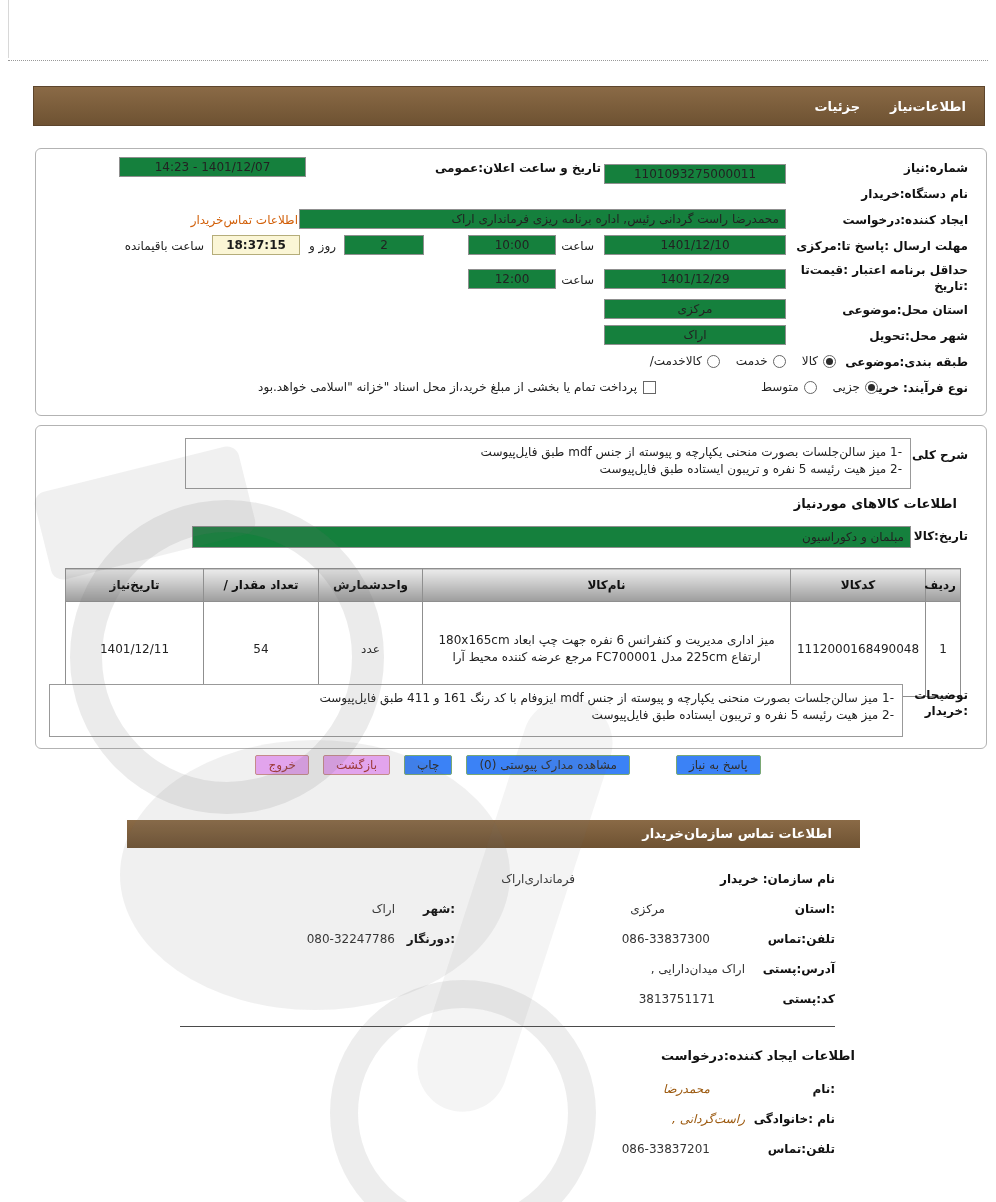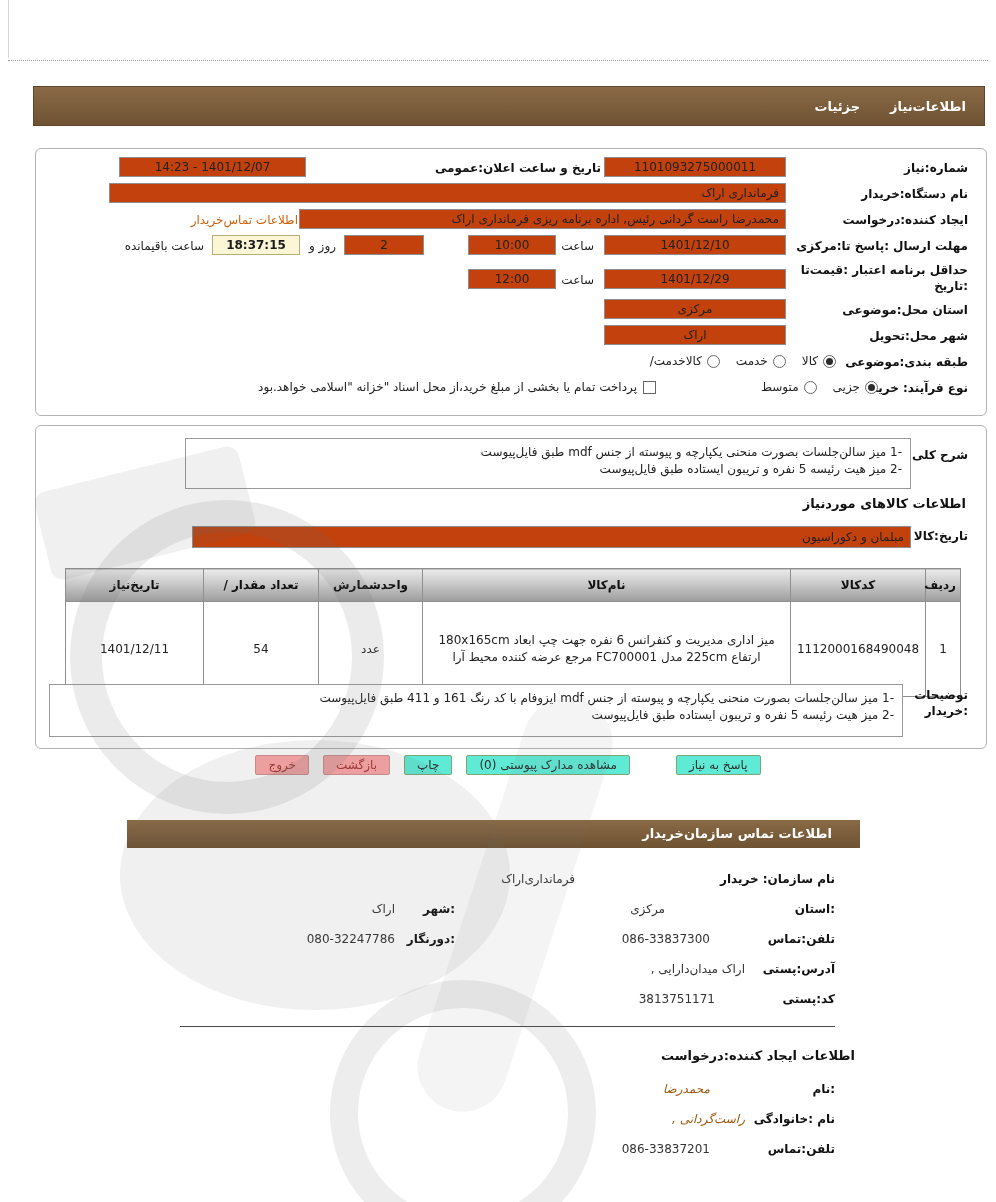--- a/index.html
+++ b/index.html
@@ -5,21 +5,21 @@
   html,body{margin:0;padding:0;}
   body{
     width:996px;height:1202px;position:relative;overflow:hidden;
     background:#ffffff;color:#1b1b1b;direction:rtl;
     font-family:"DejaVu Sans",sans-serif;font-size:12px;
   }
   .abs{position:absolute;}
   .lbl{font-weight:bold;white-space:nowrap;font-size:12px;color:#111;}
   .plain{white-space:nowrap;font-size:12px;color:#222;}
   .inp{
-    border:1px solid #8f8f8f;background:#c2410c;height:18px;line-height:18px;
+    border:1px solid #8f8f8f;background:#15803d;height:18px;line-height:18px;
     font-size:12px;color:#222;text-align:center;white-space:nowrap;overflow:hidden;
   }
   .inp.right{text-align:right;padding:0 6px 0 4px;}
   .link{color:#d2600a;font-size:12px;white-space:nowrap;cursor:pointer;}
   .yellowbox{
     border:1px solid #b5ad7a;background:#fbf6d6;height:18px;line-height:18px;
     font-weight:bold;text-align:center;font-size:12px;
   }
   
   .dotted{border-top:1px dotted #999;}
@@ -50,22 +50,22 @@
   table.items th{
     background:linear-gradient(180deg,#ebebeb 0%,#bdbdbd 60%,#9d9d9d 100%);
     font-weight:bold;height:26px;color:#111;
   }
   table.items td{text-align:center;vertical-align:middle;color:#222;line-height:17px;height:88px;}
   
   .btnrow{display:flex;justify-content:center;align-items:center;gap:14px;}
   .btn{display:inline-block;height:20px;line-height:18px;padding:0 12px;border:1px solid;
     font-size:12px;white-space:nowrap;cursor:pointer;border-radius:2px;
     font-family:"DejaVu Sans",sans-serif;}
-  .btn.green{background:#5eead4;border-color:#7aa874;color:#2f2f2f;}
-  .btn.pink{background:#fca5a5;border-color:#cf8f8f;color:#a33535;}
+  .btn.green{background:#3b82f6;border-color:#7aa874;color:#2f2f2f;}
+  .btn.pink{background:#f0abfc;border-color:#cf8f8f;color:#a33535;}
   
   .brownbar{
     background:linear-gradient(180deg,#8a6a46,#6e5232);color:#fff;font-weight:bold;
     line-height:28px;padding-right:28px;font-size:13px;white-space:nowrap;
   }
   .val{font-size:12px;color:#333;white-space:nowrap;}
   .val.brown{color:#9c5a10;font-style:italic;}
   .divider{border-top:1px solid #4a4a4a;}
   
   .watermark{pointer-events:none;z-index:30;}
@@ -87,26 +87,25 @@
   <div class="abs topbar" style="top:86px;left:33px;right:11px;height:38px;">
     <div class="tabs">
       <span class="tab">اطلاعات‌نیاز</span>
       <span class="tab">جزئیات</span>
     </div>
   </div>
 
   <div class="abs panel" style="top:148px;left:35px;width:950px;height:266px;">
 
     <span class="abs lbl" style="right:18px;top:12px;">شماره:نیاز</span>
-    <div class="abs inp" style="right:200px;top:8px;width:180px;">1101093275000011</div>
+    <div class="abs inp" style="right:200px;top:15px;width:180px;">1101093275000011</div>
     <span class="abs lbl" style="right:385px;top:12px;">تاریخ و ساعت اعلان:عمومی</span>
     <div class="abs inp" style="right:680px;top:8px;width:185px;">1401/12/07 - 14:23</div>
 
     <span class="abs lbl" style="right:18px;top:38px;">نام دستگاه:خریدار</span>
-    <div class="abs inp right" style="right:200px;top:34px;width:665px;">فرمانداری اراک</div>
 
     <span class="abs lbl" style="right:18px;top:64px;">ایجاد کننده:درخواست</span>
     <div class="abs inp right" style="right:200px;top:60px;width:475px;">محمدرضا راست گردانی رئیس, اداره برنامه ریزی فرمانداری اراک</div>
     <span class="abs link" style="right:688px;top:64px;">اطلاعات تماس‌خریدار</span>
 
     <span class="abs lbl" style="right:18px;top:90px;">مهلت ارسال :پاسخ تا:مرکزی</span>
     <div class="abs inp" style="right:200px;top:86px;width:180px;">1401/12/10</div>
     <span class="abs plain" style="right:392px;top:90px;">ساعت</span>
     <div class="abs inp" style="right:430px;top:86px;width:86px;">10:00</div>
     <div class="abs inp" style="right:562px;top:86px;width:78px;">2</div>
@@ -160,21 +159,21 @@
   </div>
 
   <div class="abs panel" style="top:425px;left:35px;width:950px;height:322px;">
 
     <span class="abs lbl" style="right:18px;top:22px;">شرح کلی:نیاز</span>
     <div class="abs txtbox" style="right:75px;top:12px;width:710px;height:44px;">
       <div>-1 میز سالن‌جلسات بصورت منحنی یکپارچه و پیوسته از جنس mdf طبق فایل‌پیوست</div>
       <div>-2 میز هیت رئیسه 5 نفره و تریبون ایستاده طبق فایل‌پیوست</div>
     </div>
 
-    <span class="abs lbl" style="right:20px;top:70px;font-size:13px;">اطلاعات کالاهای موردنیاز</span>
+    <span class="abs lbl" style="right:29px;top:70px;font-size:13px;">اطلاعات کالاهای موردنیاز</span>
 
     <span class="abs lbl" style="right:18px;top:103px;">تاریخ:کالا</span>
     <div class="abs inp right" style="right:75px;top:100px;width:707px;height:20px;line-height:20px;">مبلمان و دکوراسیون</div>
 
     <table class="items abs" style="right:25px;top:142px;width:895px;">
       <colgroup>
         <col style="width:35px">
           <col style="width:135px">
           <col style="width:368px">
         <col style="width:104px">

